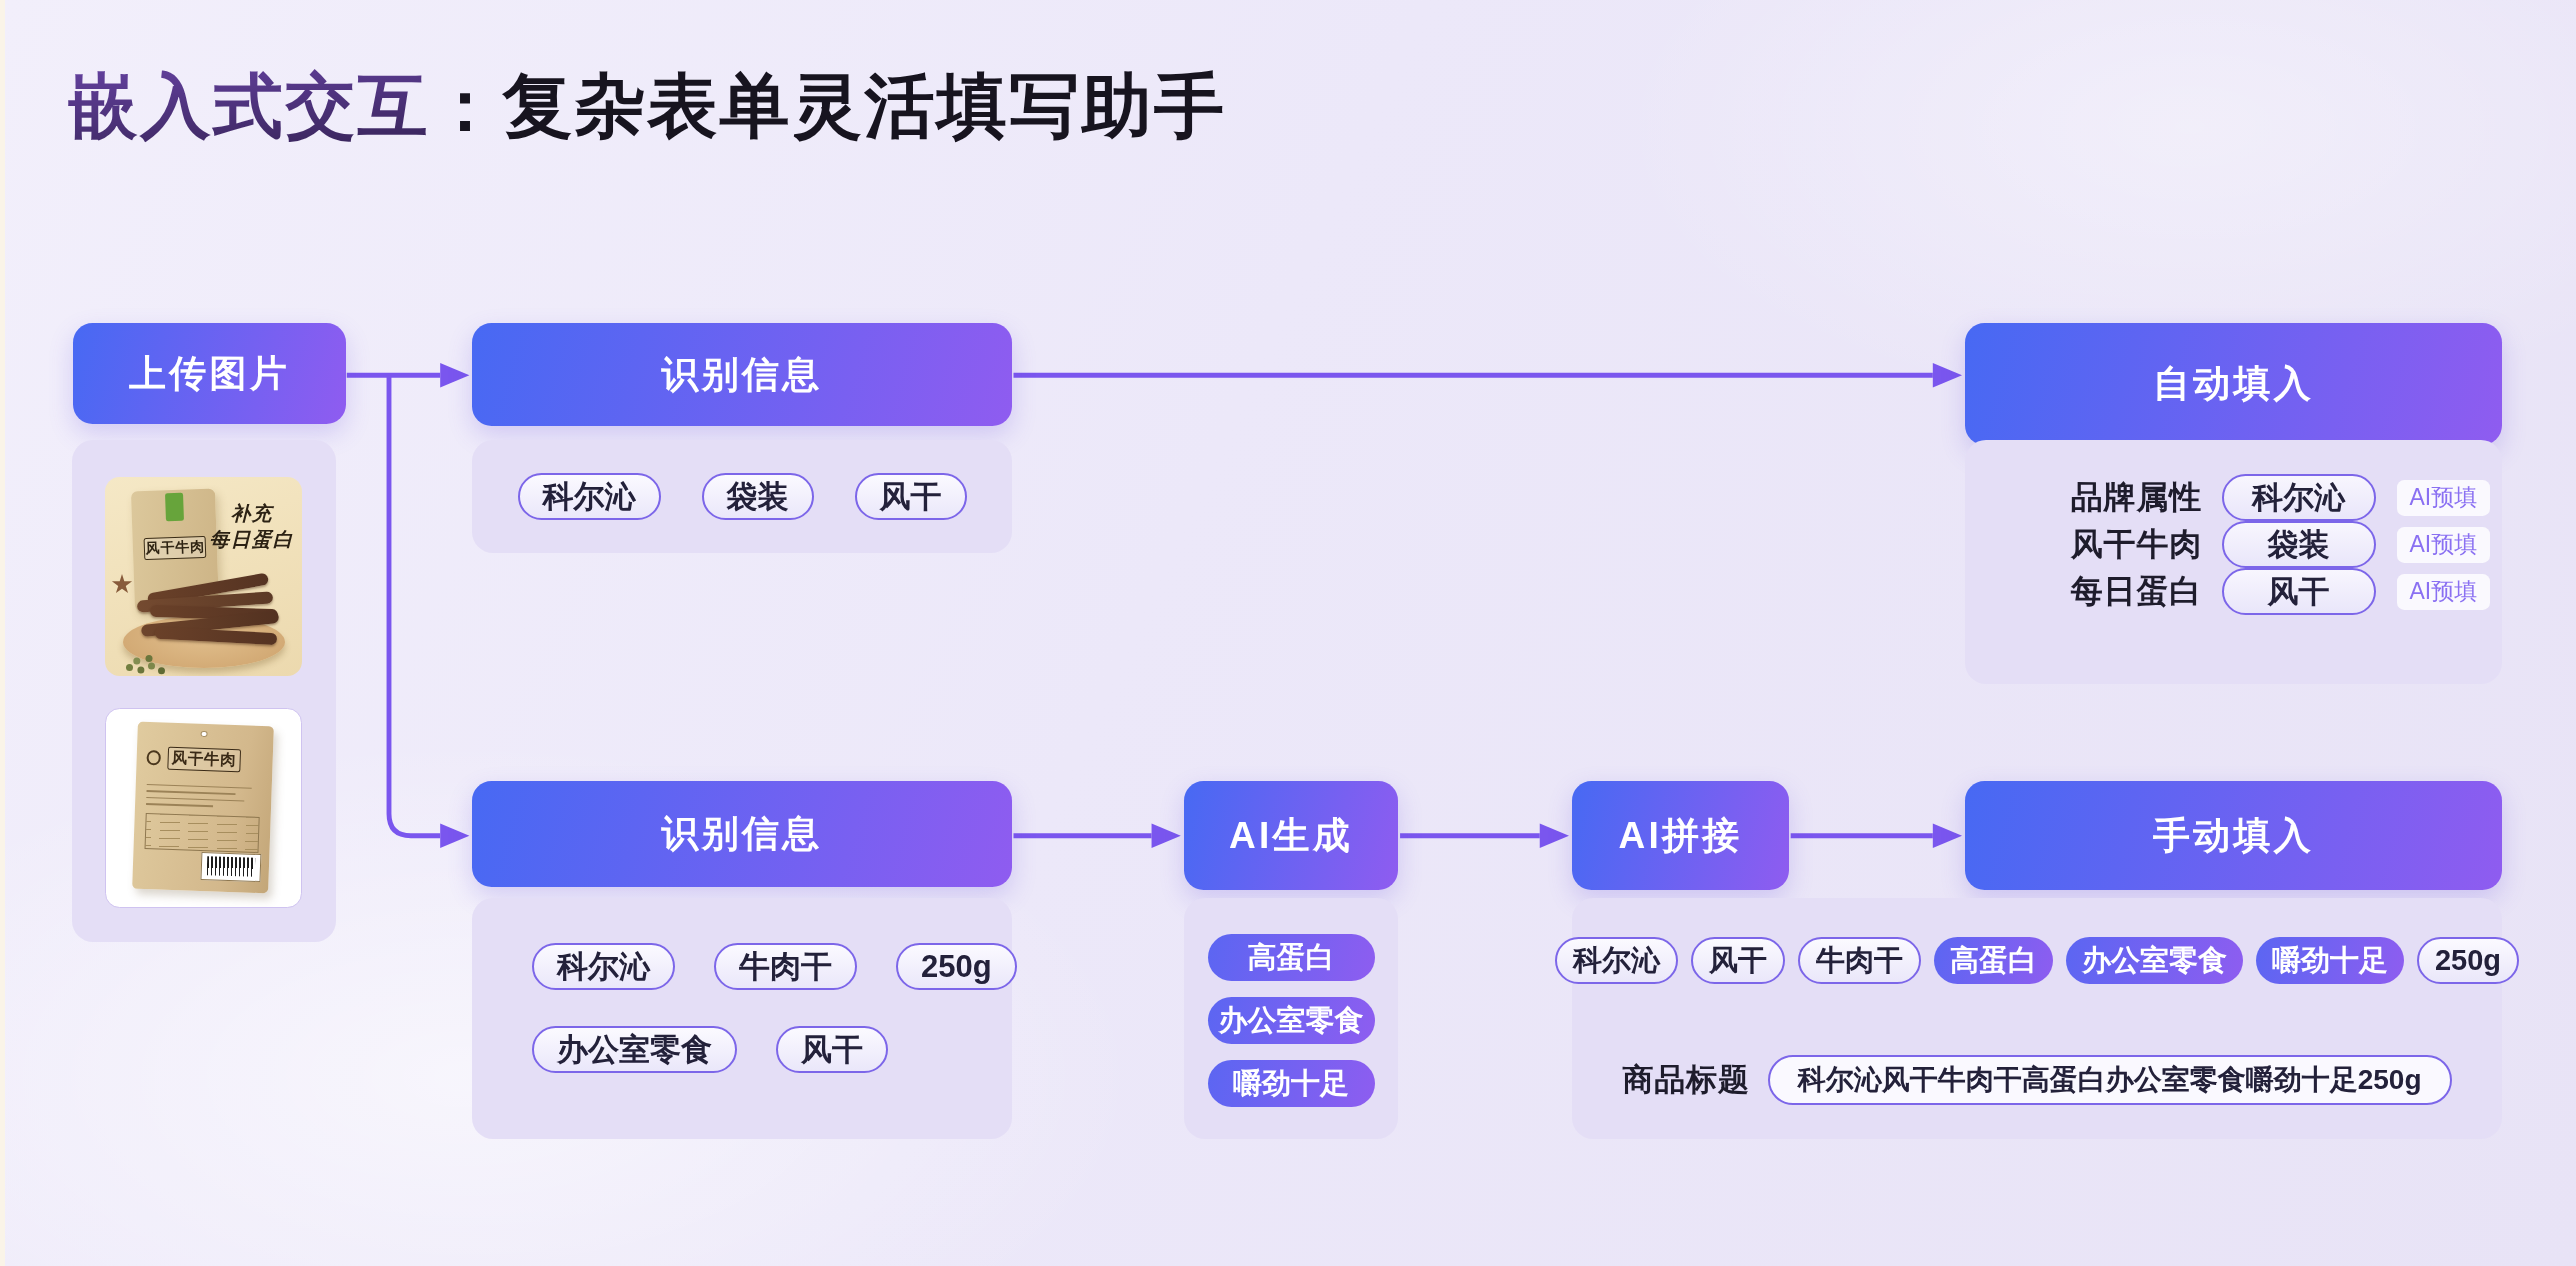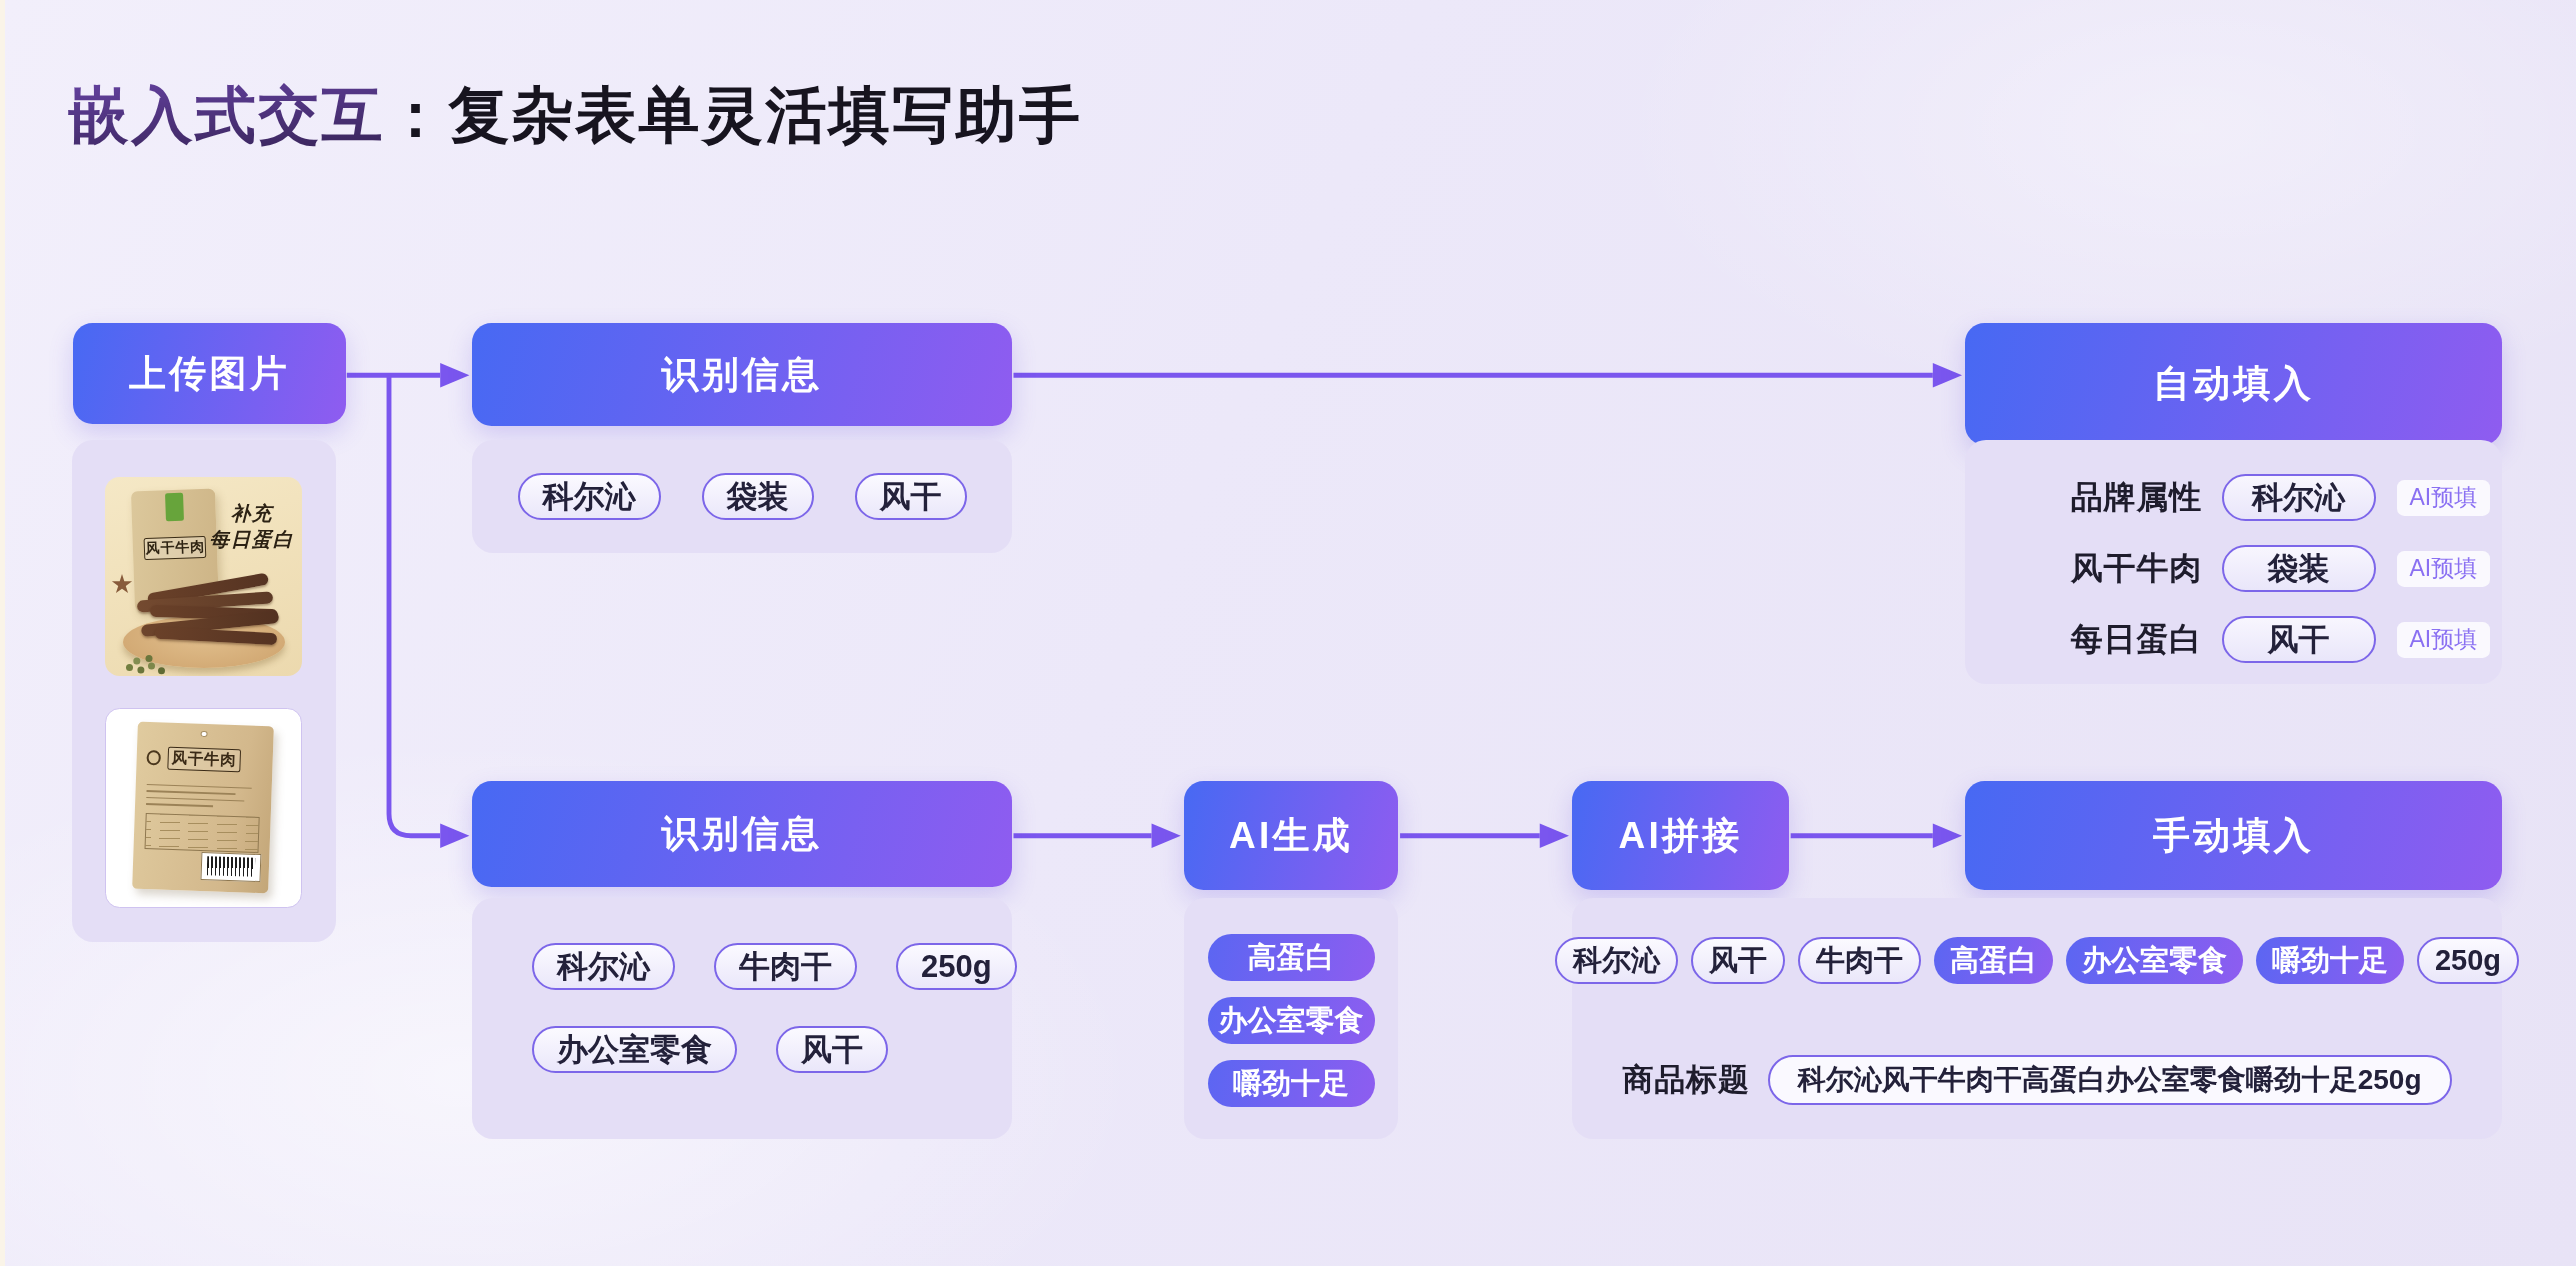--- a/index.html
+++ b/index.html
@@ -21,21 +21,21 @@
   #canvas{
     position:relative;width:2576px;height:1267px;overflow:hidden;
     background:
       radial-gradient(1137px 568px at 18% 85%, rgba(255,255,255,.55), rgba(255,255,255,0) 60%),
       radial-gradient(975px 487px at 85% 10%, rgba(255,255,255,.35), rgba(255,255,255,0) 60%),
       linear-gradient(115deg, var(--background-top) 0%, #ece8f9 45%, var(--background-bottom) 100%);
   }
   .edge-strip{position:absolute;left:0;top:0;width:4.9px;height:100%;background:#fbf4e6;opacity:.9;}
 
   
-  .title{position:absolute;left:68px;top:75px;font-size:61px;font-weight:900;letter-spacing:2.4px;white-space:nowrap;}
+  .title{position:absolute;left:68px;top:60px;font-size:70px;font-weight:900;letter-spacing:2.4px;white-space:nowrap;}
   .title .accent{
     background:linear-gradient(175deg,#64419f 0%,#3c2760 90%);
     -webkit-background-clip:text;background-clip:text;color:transparent;
   }
   .title .main{color:var(--title-ink);}
 
   
   .node{
     position:absolute;display:flex;align-items:center;justify-content:center;
     background:linear-gradient(105deg,var(--node-gradient-start) 0%,var(--node-gradient-end) 100%);
@@ -47,21 +47,21 @@
   #node-autofill{left:1965px;top:323px;width:537px;height:122px;}
   #node-recognize2{left:472px;top:781px;width:540px;height:106px;}
   #node-generate{left:1184px;top:781px;width:214px;height:109px;}
   #node-splice{left:1572px;top:781px;width:217px;height:109px;}
   #node-manual{left:1965px;top:781px;width:537px;height:109px;}
 
   
   .panel{position:absolute;background:var(--panel-bg);border-radius:21px;}
   #panel-photos{left:72px;top:440px;width:264px;height:502px;}
   #panel-tags1{left:472px;top:440px;width:540px;height:113px;display:flex;align-items:center;justify-content:center;gap:41px;}
-  #panel-autofill{left:1965px;top:440px;width:537px;height:244px;padding-top:34px;display:flex;flex-direction:column;gap:24px;}
+  #panel-autofill{left:1965px;top:440px;width:537px;height:244px;padding-top:34px;display:flex;flex-direction:column;gap:0;}
   #panel-tags2{left:472px;top:898px;width:540px;height:241px;padding:45px 0 0 60px;}
   #panel-generate{left:1184px;top:898px;width:214px;height:241px;padding-top:36px;display:flex;flex-direction:column;align-items:center;gap:16px;}
   #panel-manual{left:1572px;top:898px;width:930px;height:241px;}
 
   
   .chip{
     display:inline-flex;align-items:center;justify-content:center;
     height:47px;border-radius:23.6px;padding:0 23px;
     background:linear-gradient(180deg,#fbfaff,#eae7fa);
     border:2.4px solid var(--chip-border);

